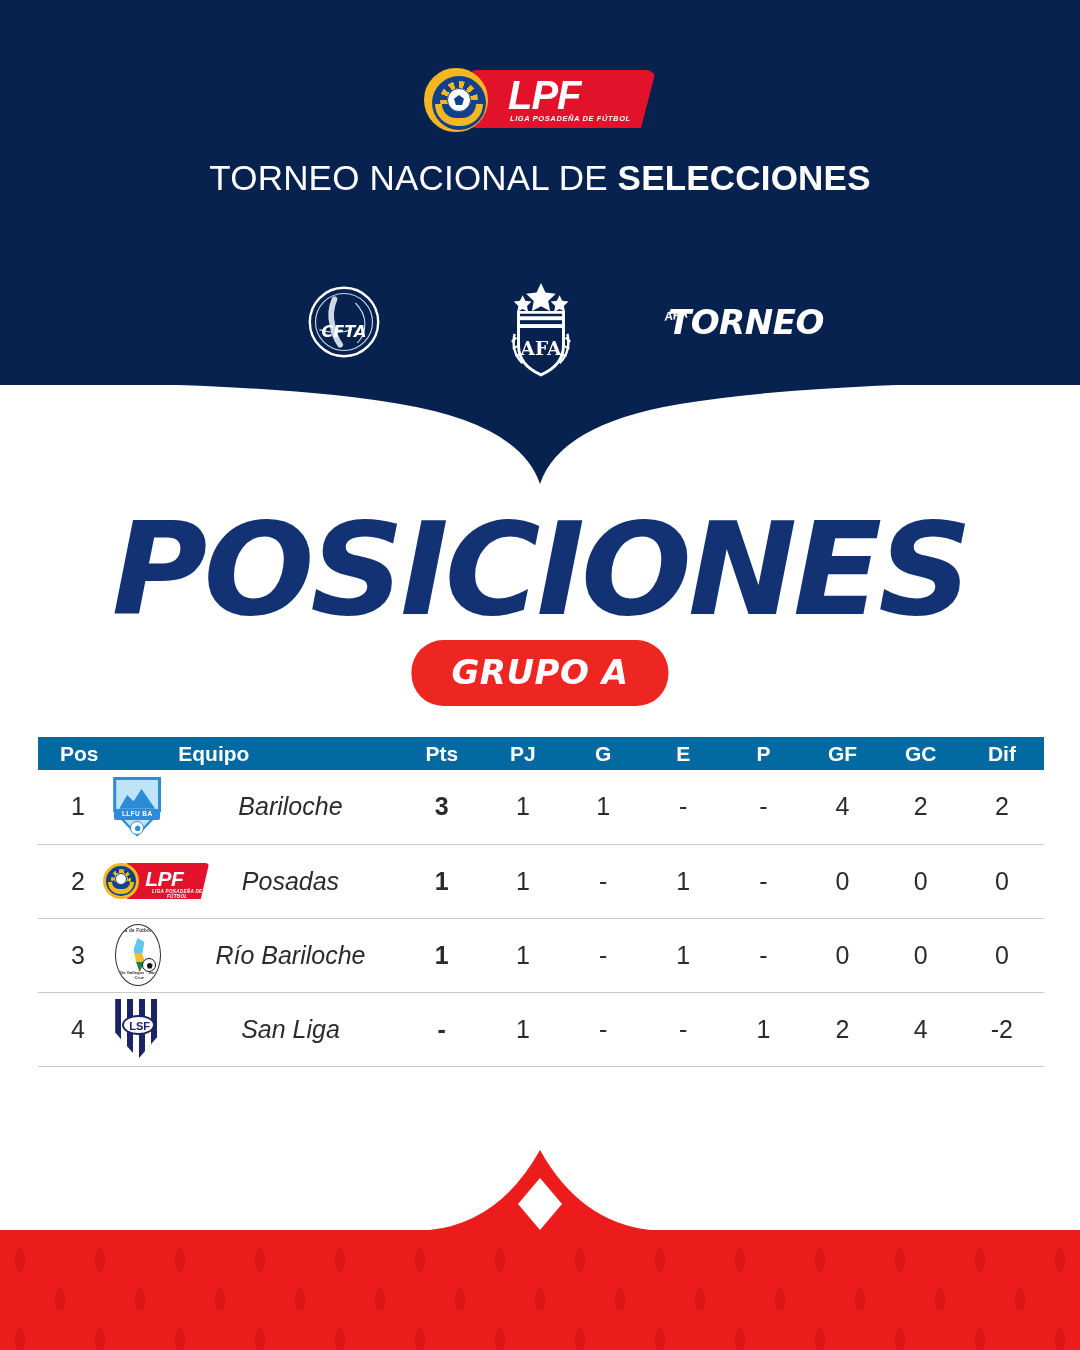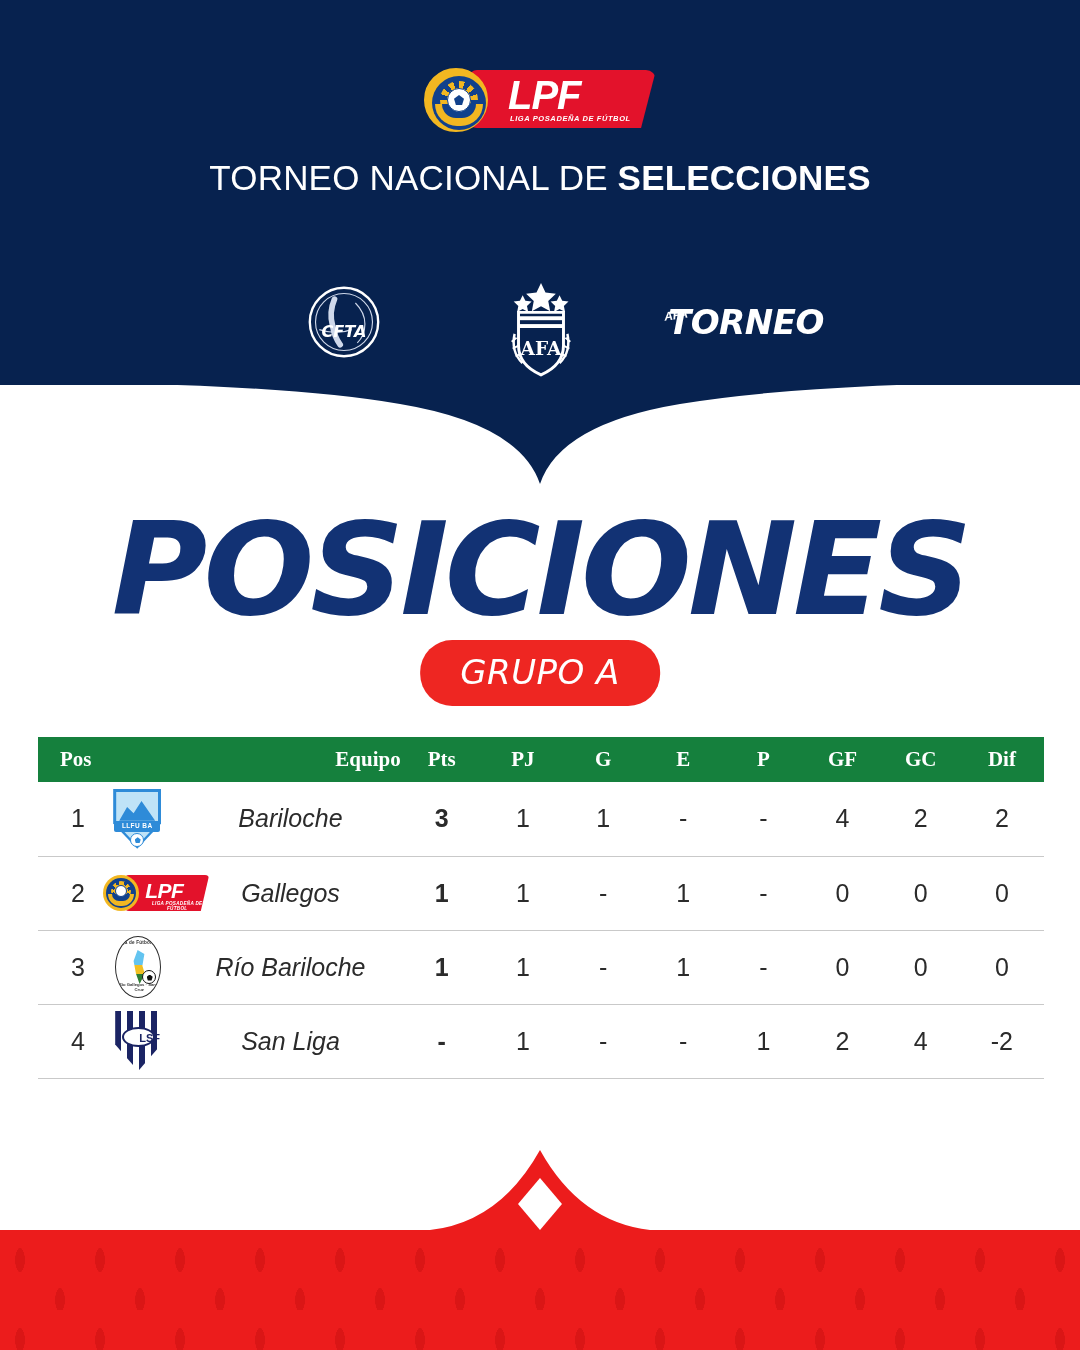--- a/index.html
+++ b/index.html
@@ -105,36 +105,36 @@
     position:absolute; left:0; top:505px; width:1080px; text-align:center;
     color:#123274;
     font-family:"DejaVu Sans", sans-serif;
     font-size:128px; font-weight:bold; font-style:italic;
     letter-spacing:-4px; line-height:130px;
     transform: scaleX(1.02);
   }
   .grupo-badge {
     position:absolute; left:50%; top:640px; transform:translateX(-50%);
     background:#ee2622; color:#fff; border-radius:32px;
-    padding:12px 40px 14px; font-size:34px; font-weight:normal; font-style:italic;
+    padding:12px 40px 14px; font-size:34px; font-weight:bold; font-style:italic;
     letter-spacing:0.5px; z-index:3;
     font-family:"DejaVu Sans", sans-serif;
   }
 
   
   .table-wrap { position:absolute; left:38px; top:737px; width:1006px; }
   table.standings { width:1006px; border-collapse:collapse; table-layout:fixed; }
   table.standings thead th {
-    background:#15803d; color:#fff; font-size:21px; font-weight:bold;
-    height:45px; vertical-align:middle;
-    font-family:Liberation Serif, serif;
+    background:#0369a1; color:#fff; font-size:21px; font-weight:bold;
+    height:33px; vertical-align:middle;
+    font-family:Liberation Sans, sans-serif;
   }
   th.c-pos   { width:58px;  text-align:left; padding-left:22px; }
   th.c-crest { width:82px; }
-  th.c-team  { width:222px; text-align:right; }
+  th.c-team  { width:222px; text-align:left; }
   th.c-pts   { width:82px; }
   th.c-pj    { width:80px; }
   th.c-g     { width:80px; }
   th.c-e     { width:80px; }
   th.c-p     { width:80px; }
   th.c-gf    { width:78px; }
   th.c-gc    { width:78px; }
   th.c-dif   { width:84px; }
 
   table.standings tbody td {
@@ -257,21 +257,21 @@
   .cr-sl{
     position:absolute; left:14px; top:2px; width:46px; height:60px;
     background:repeating-linear-gradient(90deg,#1b2464 0 6px,#ffffff 6px 12px);
     clip-path: polygon(0 0, 100% 0, 100% 56%, 50% 100%, 0 56%);
   }
   .cr-sl-oval{
     position:absolute; left:21px; top:18px; width:33px; height:20px;
     border-radius:50%; background:#fff; border:2px solid #1b2464;
   }
   .cr-sl-oval span{
-    position:absolute; left:10px; top:3px; width:31px; text-align:center;
+    position:absolute; left:0; top:3px; width:31px; text-align:center;
     color:#1b2464; font-size:11px; font-weight:bold;
   }
 
   
   .footer-red {
     position:absolute; left:0; bottom:0; width:1080px; height:120px;
     background:#ec1c1c; z-index:1;
   }
   .footer-pattern{
     position:absolute; left:0; top:0; width:100%; height:100%;
@@ -399,21 +399,21 @@
                 <div class="cr-lpf-sub">LIGA POSADEÑA DE FÚTBOL</div>
                 <div class="cr-lpf-badge">
                   <div class="cr-lpf-badge-in"></div>
                   <div class="cr-lpf-sun"></div>
                   <div class="cr-lpf-gear"></div>
                   <div class="cr-lpf-ball"></div>
                 </div>
               </div>
             </div>
           </td>
-          <td class="team">Gallegos</td>
+          <td class="team">Posadas</td>
           <td class="pts">1</td>
           <td>1</td>
           <td>-</td>
           <td>1</td>
           <td>-</td>
           <td>0</td>
           <td>0</td>
           <td>0</td>
         </tr>
 

